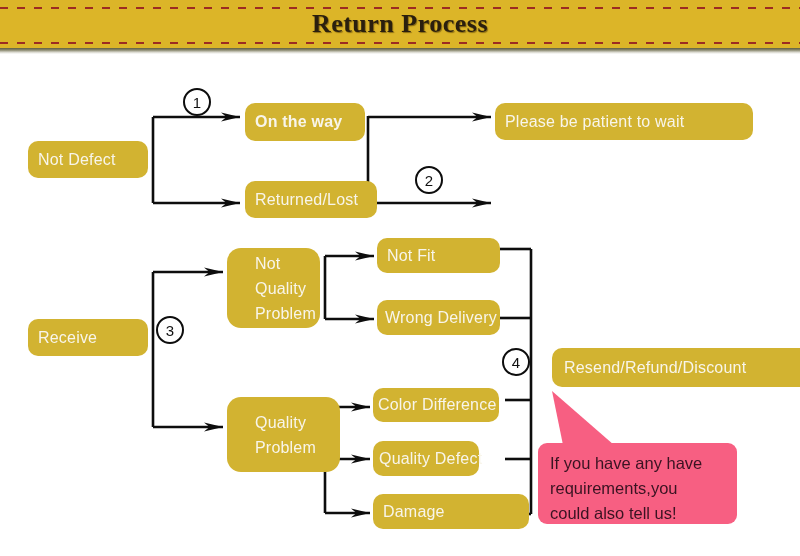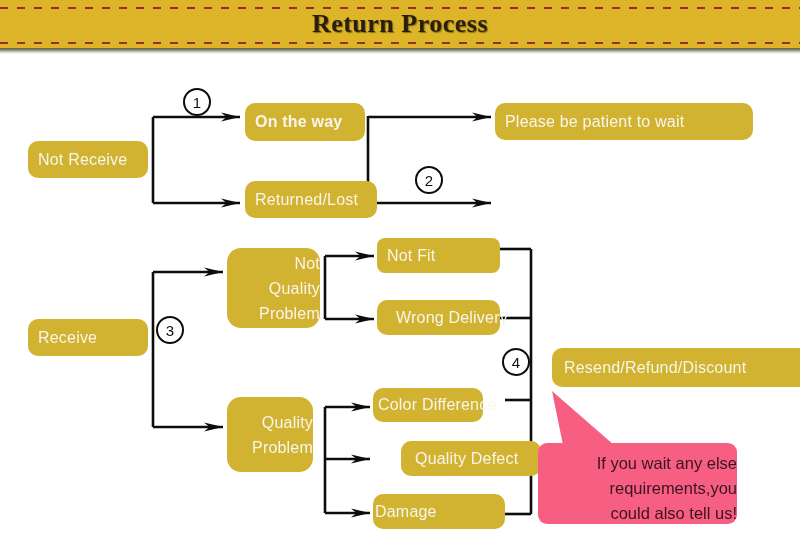--- a/index.html
+++ b/index.html
@@ -1,18 +1,18 @@
 <!DOCTYPE html>
 <html style="--gold: #d2b331; --header-gold: #dcb528; --dash-red: #9c2b22; --ink: #0d0d0d; --text-light: #f8f5ea; --pink: #f75f82; --bubble-text: #3a1322;"><head>
 <meta charset="utf-8">
 <style>
   html,body{margin:0;padding:0;background:#fff;}
   #stage{
     position:relative;width:800px;height:556px;overflow:hidden;
-    background:#ffffff;font-family:"Liberation Sans",sans-serif;text-align:right;
+    background:#ffffff;font-family:"Liberation Sans",sans-serif;
   }
   
   #header{
     position:absolute;left:0;top:0;width:800px;height:48px;
     background:var(--header-gold,#dcb528);
   }
   #header .dash{
     position:absolute;left:0;width:800px;height:2px;
     background:repeating-linear-gradient(to right,
       var(--dash-red,#9c2b22) 0 8px, transparent 8px 17px);
@@ -35,21 +35,21 @@
   .ln{stroke:var(--ink,#0d0d0d);stroke-width:2.6;fill:none;}
   .arwp{fill:var(--ink,#0d0d0d);}
   .tailp{fill:var(--pink,#f75f82);}
   
   .node{
     position:absolute;background:var(--gold,#d2b331);border-radius:10px;
     color:var(--text-light,#f8f5ea);font-size:16px;letter-spacing:.2px;
     display:flex;align-items:center;padding-left:10px;box-sizing:border-box;
     white-space:nowrap;
   }
-  .node.multi{white-space:normal;line-height:25px;border-radius:14px;padding-left:16px;}
+  .node.multi{white-space:normal;line-height:25px;border-radius:14px;padding-left:28px;}
   
   .stepc{
     position:absolute;width:28px;height:28px;border-radius:50%;
     background:#ffffff;border:2.5px solid var(--ink,#0d0d0d);box-sizing:border-box;
     display:flex;align-items:center;justify-content:center;
     font-size:15px;color:#111;
   }
   
   #bubble{
     position:absolute;left:538px;top:443px;width:199px;height:81px;
@@ -101,38 +101,38 @@
     <path class="ln" d="M500,249 H531"></path>
     <path class="ln" d="M500,318 H531"></path>
     <path class="ln" d="M505,400 H531"></path>
     <path class="ln" d="M505,459 H531"></path>
     <path class="ln" d="M505,514 H531"></path>
     <path class="ln" d="M531,249 V514"></path>
 
     <polygon class="tailp" points="552,391 563,445 614,445"></polygon>
   </svg>
 
-  <div class="node" style="left:28px;top:141px;width:120px;height:37px;">Not Receive</div>
+  <div class="node" style="left:28px;top:141px;width:120px;height:37px;">Not Defect</div>
   <div class="node" style="left:245px;top:103px;width:120px;height:38px;font-weight:bold;">On the way</div>
   <div class="node" style="left:245px;top:181px;width:132px;height:37px;">Returned/Lost</div>
   <div class="node" style="left:495px;top:103px;width:258px;height:37px;">Please be patient to wait</div>
   <div class="node" style="left:28px;top:319px;width:120px;height:37px;">Receive</div>
   <div class="node multi" style="left:227px;top:248px;width:93px;height:80px;">Not Quality Problem</div>
-  <div class="node" style="left:377px;top:238px;width:123px;height:35px;border-radius:8px;">Not Fit</div>
-  <div class="node" style="left:377px;top:300px;width:123px;height:35px;padding-left:19px;">Wrong Delivery</div>
-  <div class="node multi" style="left:227px;top:397px;width:86px;height:75px;">Quality Problem</div>
-  <div class="node" style="left:373px;top:388px;width:110px;height:34px;padding-left:5px;">Color Difference</div>
-  <div class="node" style="left:373px;top:441px;width:140px;height:35px;padding-left:14px;margin-left:28px;">Quality Defect</div>
-  <div class="node" style="left:373px;top:494px;width:132px;height:35px;padding-left:2px;">Damage</div>
+  <div class="node" style="left:377px;top:238px;width:123px;height:35px;">Not Fit</div>
+  <div class="node" style="left:377px;top:300px;width:123px;height:35px;padding-left:8px;">Wrong Delivery</div>
+  <div class="node multi" style="left:227px;top:397px;width:113px;height:75px;">Quality Problem</div>
+  <div class="node" style="left:373px;top:388px;width:126px;height:34px;padding-left:5px;">Color Difference</div>
+  <div class="node" style="left:373px;top:441px;width:106px;height:35px;padding-left:6px;">Quality Defect</div>
+  <div class="node" style="left:373px;top:494px;width:156px;height:35px;padding-left:10px;">Damage</div>
   <div class="node" style="left:552px;top:348px;width:281px;height:39px;padding-left:12px;">Resend/Refund/Discount</div>
 
   <div class="stepc" style="left:183px;top:88px;">1</div>
   <div class="stepc" style="left:415px;top:166px;">2</div>
   <div class="stepc" style="left:156px;top:316px;">3</div>
   <div class="stepc" style="left:502px;top:348px;">4</div>
 
   <div id="bubble">
-    <div>If you wait any else</div>
+    <div>If you have any have</div>
     <div>requirements,you</div>
     <div>could also tell us!</div>
   </div>
 
 </div>
 
 </body></html>

